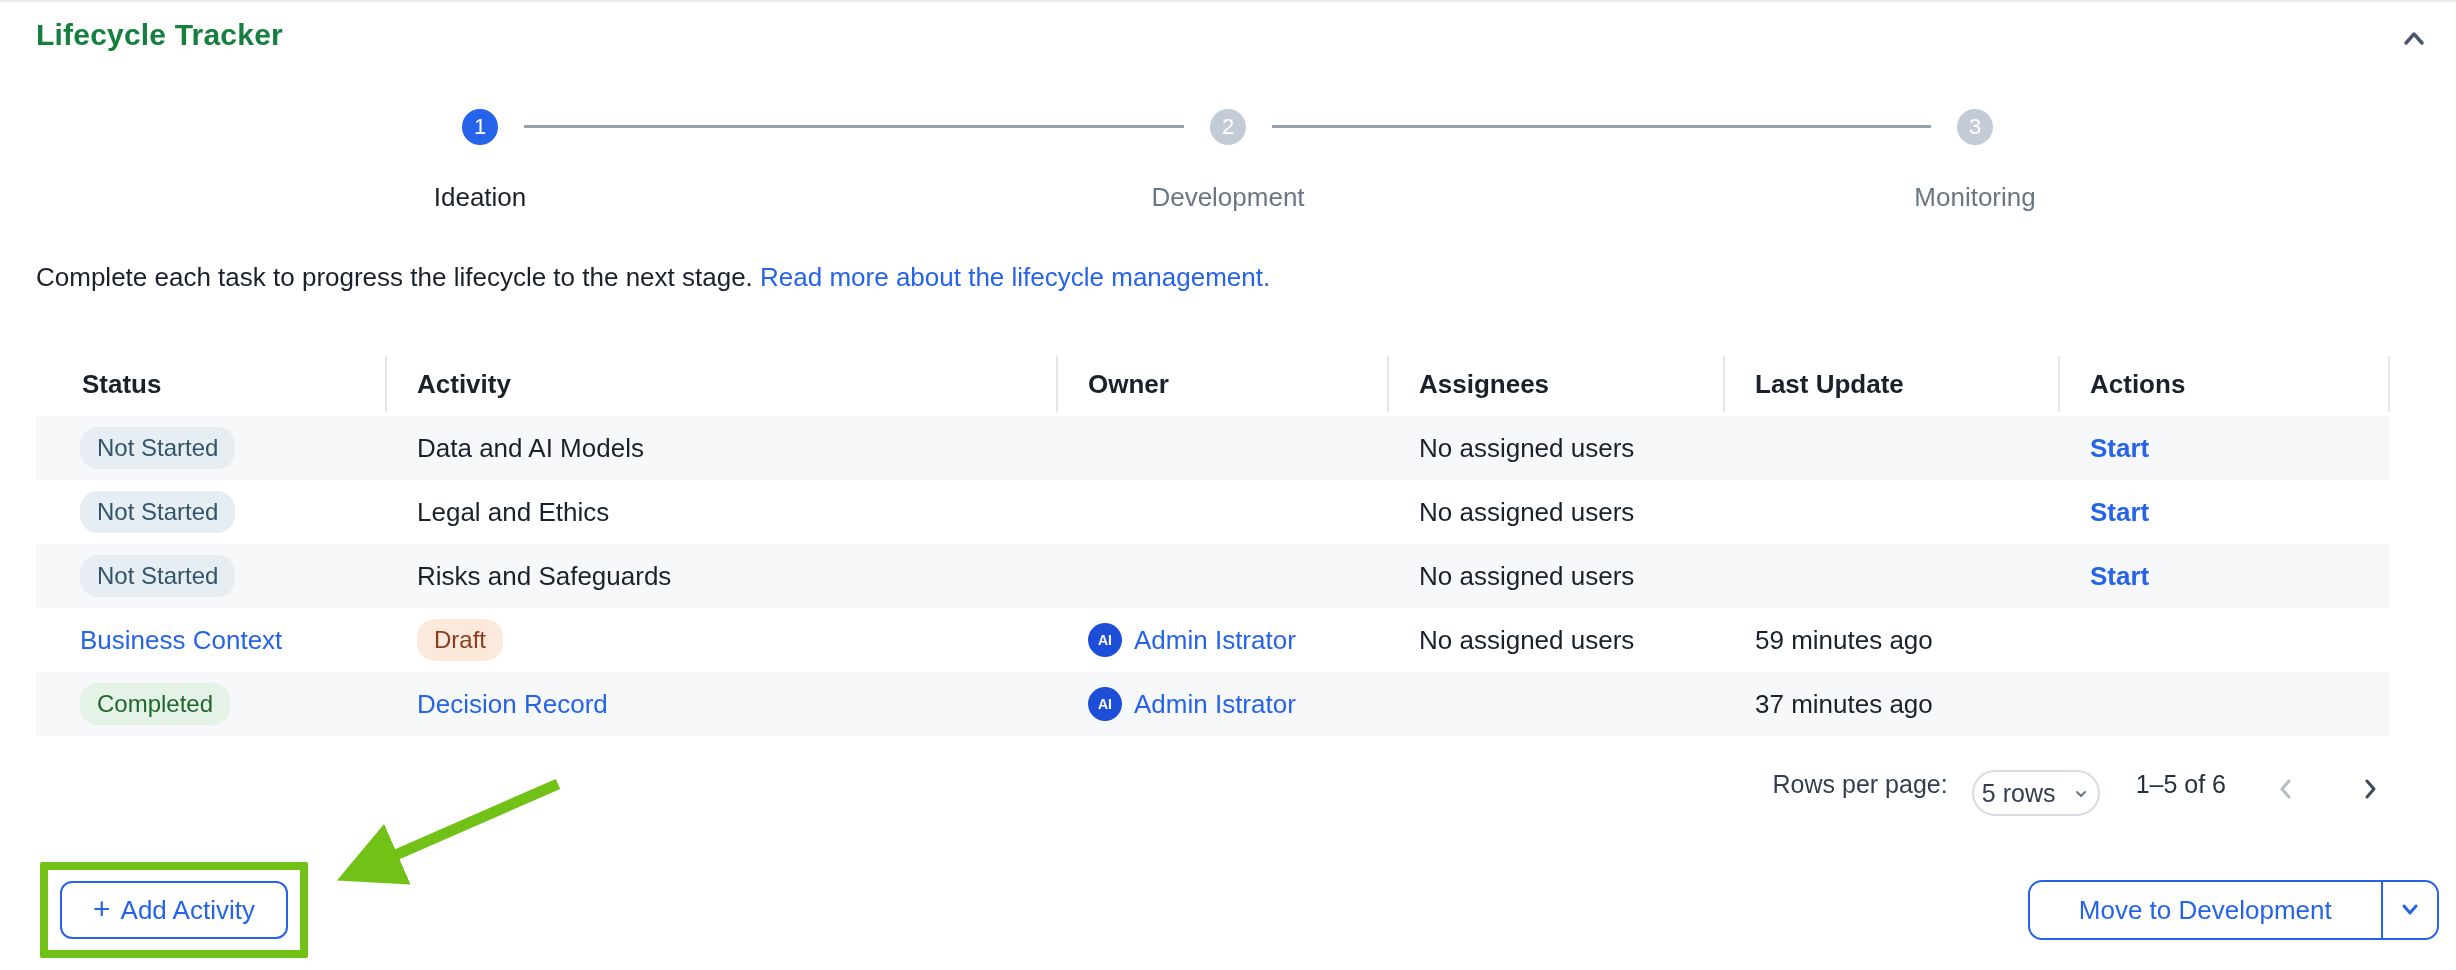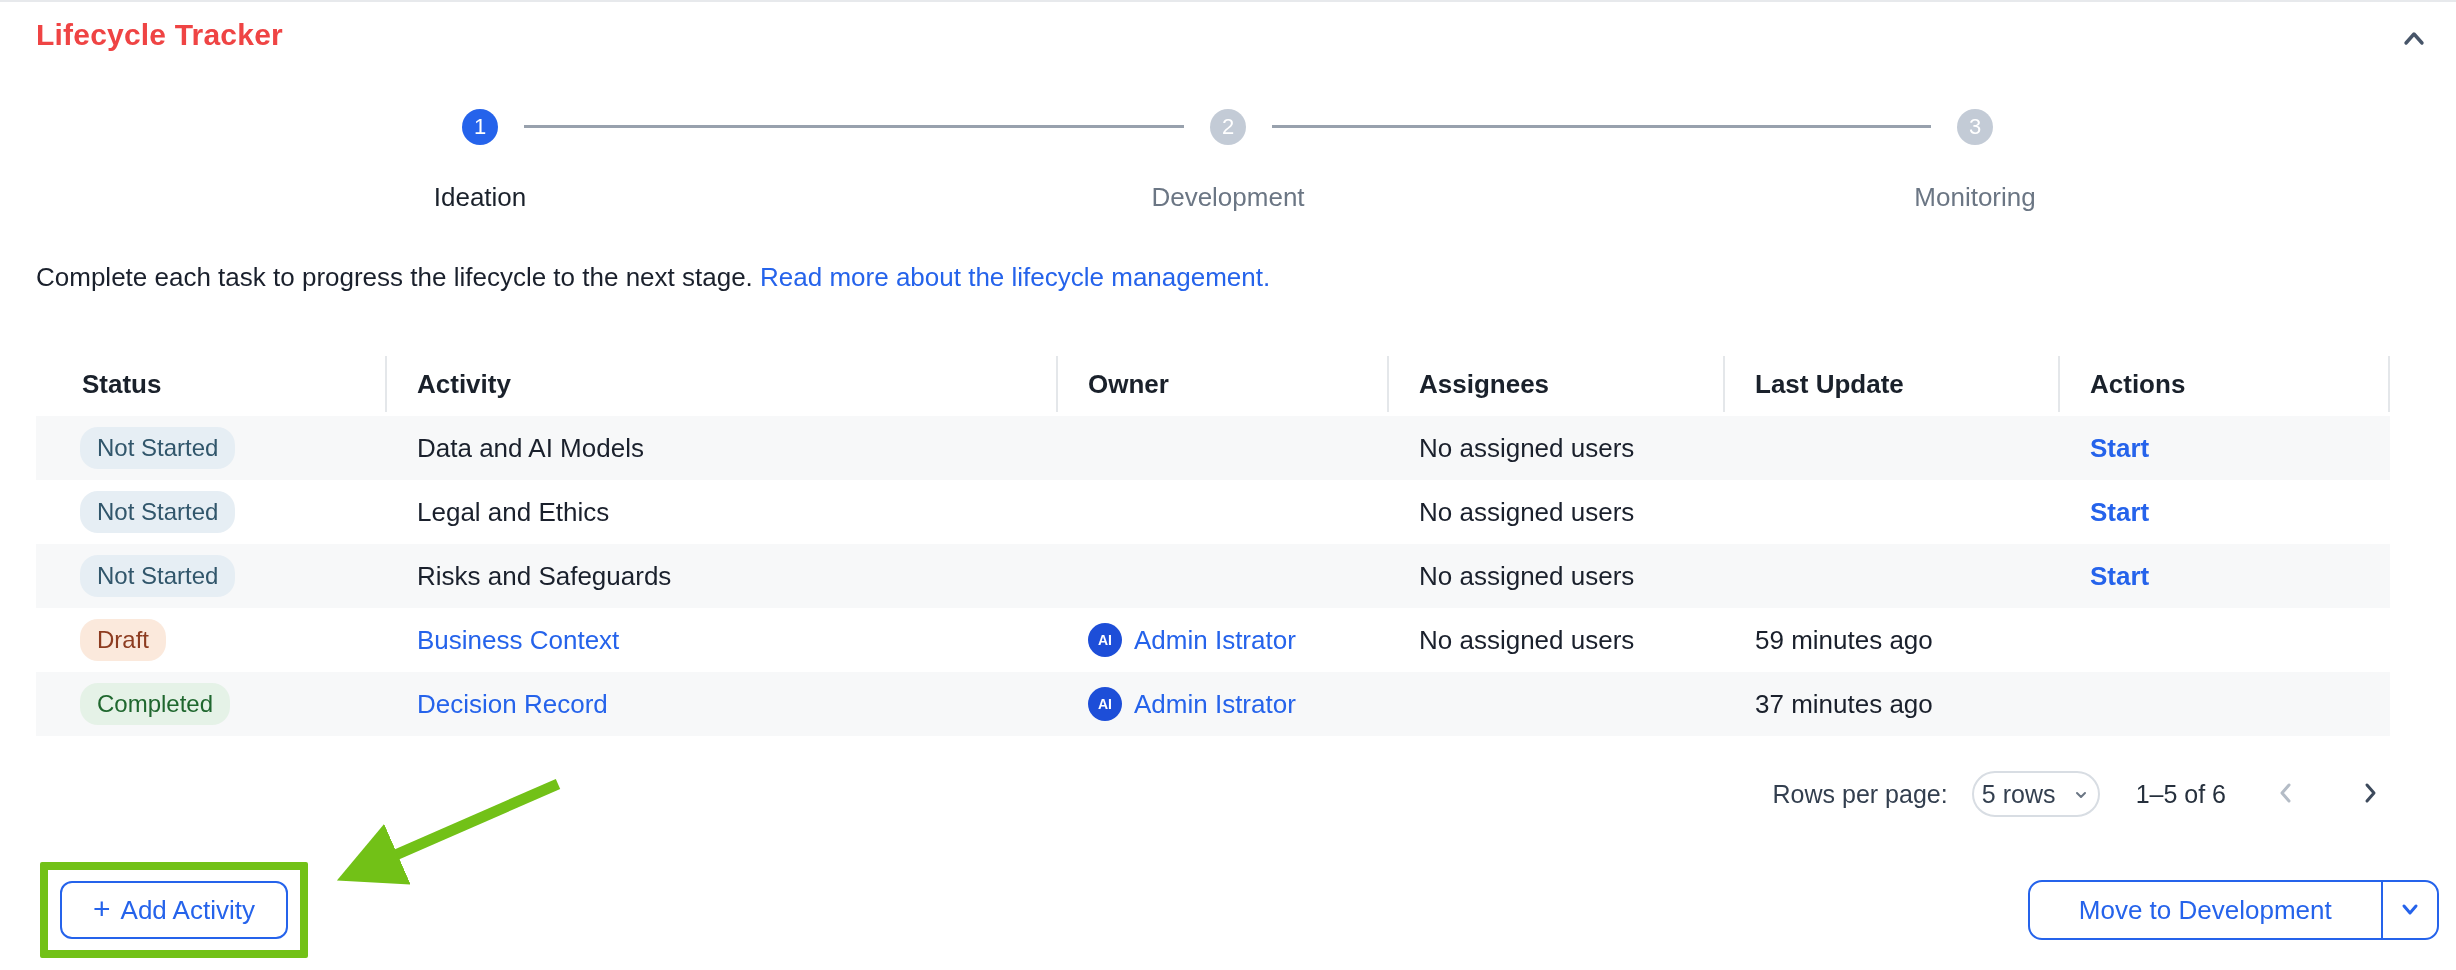--- a/index.html
+++ b/index.html
@@ -4,21 +4,21 @@
 <style>
   * { margin:0; padding:0; box-sizing:border-box; }
   html,body { width:2456px; height:970px; background:#ffffff; overflow:hidden;
               font-family:"Liberation Sans", sans-serif; color:#1a202c; }
   .abs { position:absolute; }
 
   
   .top-border { left:0; top:8; width:2456px; height:2px; background:#e7e9ec; }
 
   
-  .page-title { left:36px; top:18px; font-size:30px; font-weight:600; color:#ef4444; letter-spacing:.2px; }
+  .page-title { left:36px; top:18px; font-size:30px; font-weight:600; color:#15803d; letter-spacing:.2px; }
   .collapse-btn { left:2394px; top:20px; width:40px; height:40px; background:none; border:none; cursor:pointer;
                   display:flex; align-items:center; justify-content:center; }
 
   
   .stepper { left:0; top:0; width:2456px; height:240px; }
   .step-circle { position:absolute; width:36px; height:36px; border-radius:50%;
                  display:flex; align-items:center; justify-content:center;
                  color:#fff; font-size:22px; top:109px; }
   .step-circle.active { background:#2563eb; }
   .step-circle.inactive { background:#c3cbd6; }
@@ -47,21 +47,21 @@
   .badge.draft { background:#fbe9dc; color:#8d3c20; }
   .badge.completed { background:#e5f2e7; color:#1f672e; }
   a.cell-link { color:#2563eb; text-decoration:none; font-weight:500; }
   a.start-link { color:#2563eb; text-decoration:none; font-weight:600; }
   .avatar { width:34px; height:34px; border-radius:50%; background:#1d4ed8; color:#fff;
             font-size:14px; font-weight:700; display:flex; align-items:center; justify-content:center;
             margin-right:12px; flex:0 0 auto; }
   .owner-name { color:#2563eb; font-weight:500; }
 
   
-  .pagination { right:66px; top:770px; height:48px; display:flex; align-items:center; }
+  .pagination { right:66px; top:770px; height:48px; display:flex; align-items:flex-start; }
   .pg-label { font-size:25px; color:#333f4f; }
   .pg-select { margin-left:24px; width:128px; height:46px; border:2px solid #d8dde3; border-radius:23px;
                background:#fff; display:flex; align-items:center; justify-content:center; cursor:pointer;
                font-size:25px; color:#333f4f; gap:18px; }
   .pg-range { margin-left:36px; font-size:25px; color:#26303d; }
   .pg-btn { background:none; border:none; cursor:pointer; display:flex; align-items:center; justify-content:center;
             width:40px; height:40px; }
   .pg-prev { margin-left:40px; }
   .pg-next { margin-left:44px; }
 
@@ -165,24 +165,24 @@
         <div class="td">
           <span>No assigned users</span>
         </div>
         <div class="td"></div>
         <div class="td">
           <a class="start-link" href="#">Start</a>
         </div>
       </div>
       <div class="trow">
         <div class="td">
+          <a class="cell-link" href="#">Business Context</a>
+        </div>
+        <div class="td">
           <span class="badge draft">Draft</span>
-        </div>
-        <div class="td">
-          <a class="cell-link" href="#">Business Context</a>
         </div>
         <div class="td">
           <span class="avatar">AI</span>
           <a class="cell-link owner-name" href="#">Admin Istrator</a>
         </div>
         <div class="td">
           <span>No assigned users</span>
         </div>
         <div class="td">
           <span>59 minutes ago</span>

